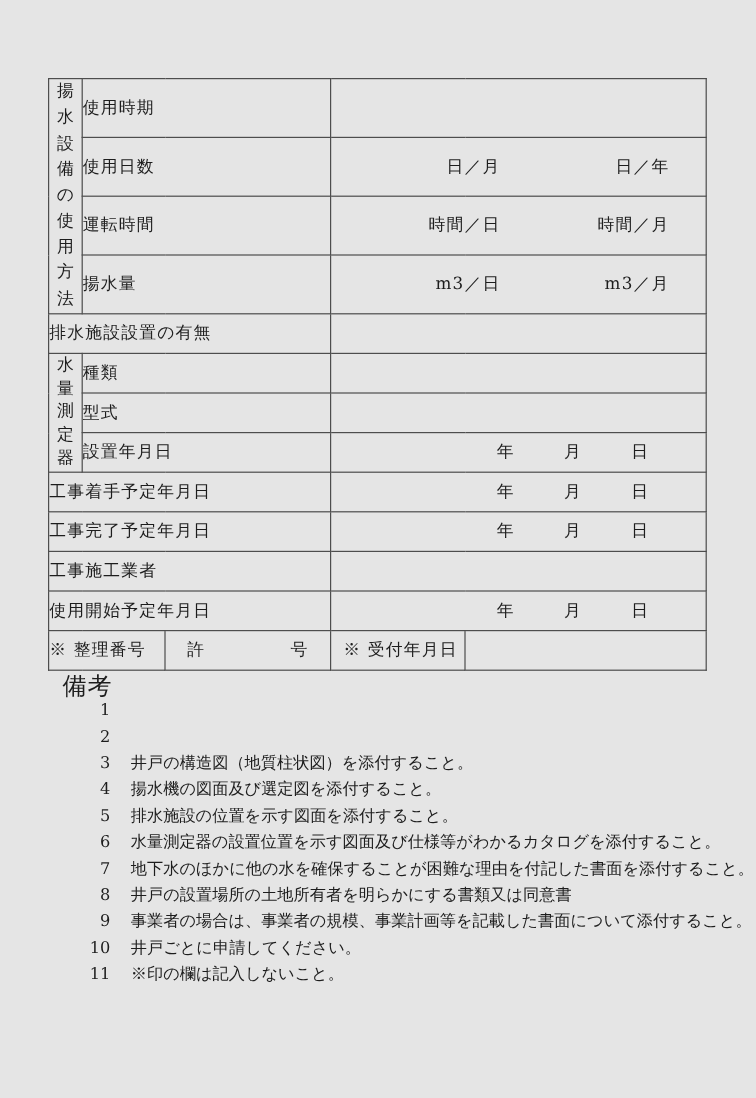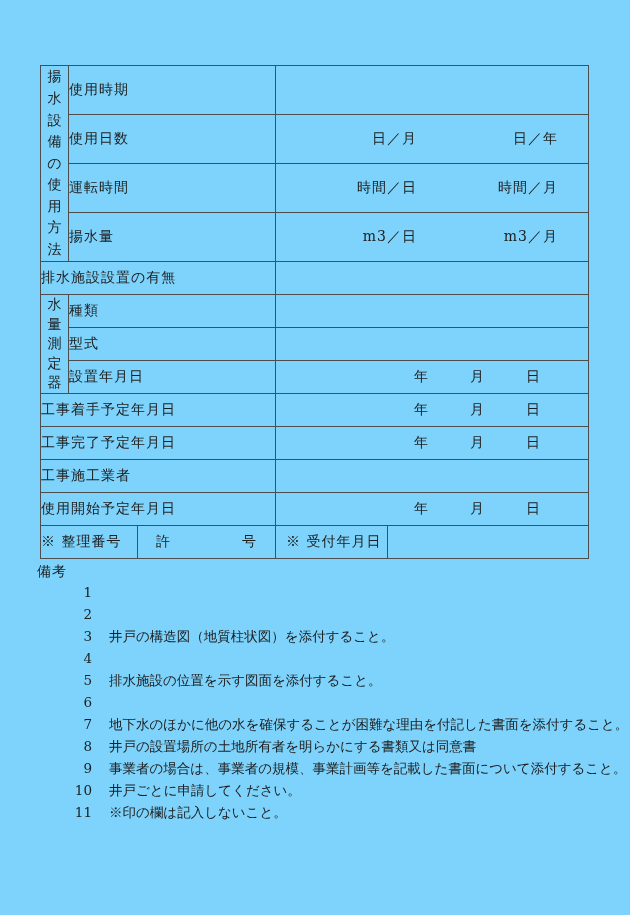--- a/index.html
+++ b/index.html
@@ -1,21 +1,21 @@
 <!DOCTYPE html>
 <html><head>
 <meta charset="utf-8">
 <style>
   html, body { margin:0; padding:0; }
   body {
     width:630px; height:915px; background:#ffffff;
     font-family:"DejaVu Serif","Liberation Serif",serif;
     color:#1d1d1d;
   }
-  .page { position:relative; width:630px; height:915px; background:#7dd3fc; overflow:hidden; }
+  .page { position:relative; width:630px; height:915px; background:#e5e5e5; overflow:hidden; }
 
   
   table.form-table {
     position:absolute; left:40px; top:65px;
     border-collapse:collapse; table-layout:fixed; width:548px;
   }
   table.form-table td {
     border:1px solid #4d4d4d; padding:0;
     font-size:14px; vertical-align:middle;
   }
@@ -44,21 +44,21 @@
   }
   .date span { width:56px; text-align:center; }
 
   .permit {
     display:flex; justify-content:space-between; align-items:center;
     height:32px; padding:0 18px; letter-spacing:1px;
   }
 
   
   .notes { position:absolute; left:36px; top:561px; width:588px; }
-  .notes-title { font-size:14px; letter-spacing:1px; line-height:20px; margin-left:1px; }
+  .notes-title { font-size:20px; letter-spacing:1px; line-height:20px; margin-left:16px; }
   .note-row  { display:flex; line-height:22px; font-size:13.5px; }
   .note-num  { width:56px; text-align:right; flex:0 0 auto; }
   .note-text { margin-left:17px; white-space:nowrap; }
 </style>
 </head>
 <body>
 
 <div class="page">
 
   <table class="form-table">
@@ -193,27 +193,29 @@
     </div>
     <div class="note-row">
       <span class="note-num">2</span>
     </div>
     <div class="note-row">
       <span class="note-num">3</span>
       <span class="note-text">井戸の構造図（地質柱状図）を添付すること。</span>
     </div>
     <div class="note-row">
       <span class="note-num">4</span>
+      <span class="note-text">揚水機の図面及び選定図を添付すること。</span>
     </div>
     <div class="note-row">
       <span class="note-num">5</span>
       <span class="note-text">排水施設の位置を示す図面を添付すること。</span>
     </div>
     <div class="note-row">
       <span class="note-num">6</span>
+      <span class="note-text">水量測定器の設置位置を示す図面及び仕様等がわかるカタログを添付すること。</span>
     </div>
     <div class="note-row">
       <span class="note-num">7</span>
       <span class="note-text">地下水のほかに他の水を確保することが困難な理由を付記した書面を添付すること。</span>
     </div>
     <div class="note-row">
       <span class="note-num">8</span>
       <span class="note-text">井戸の設置場所の土地所有者を明らかにする書類又は同意書</span>
     </div>
     <div class="note-row">

